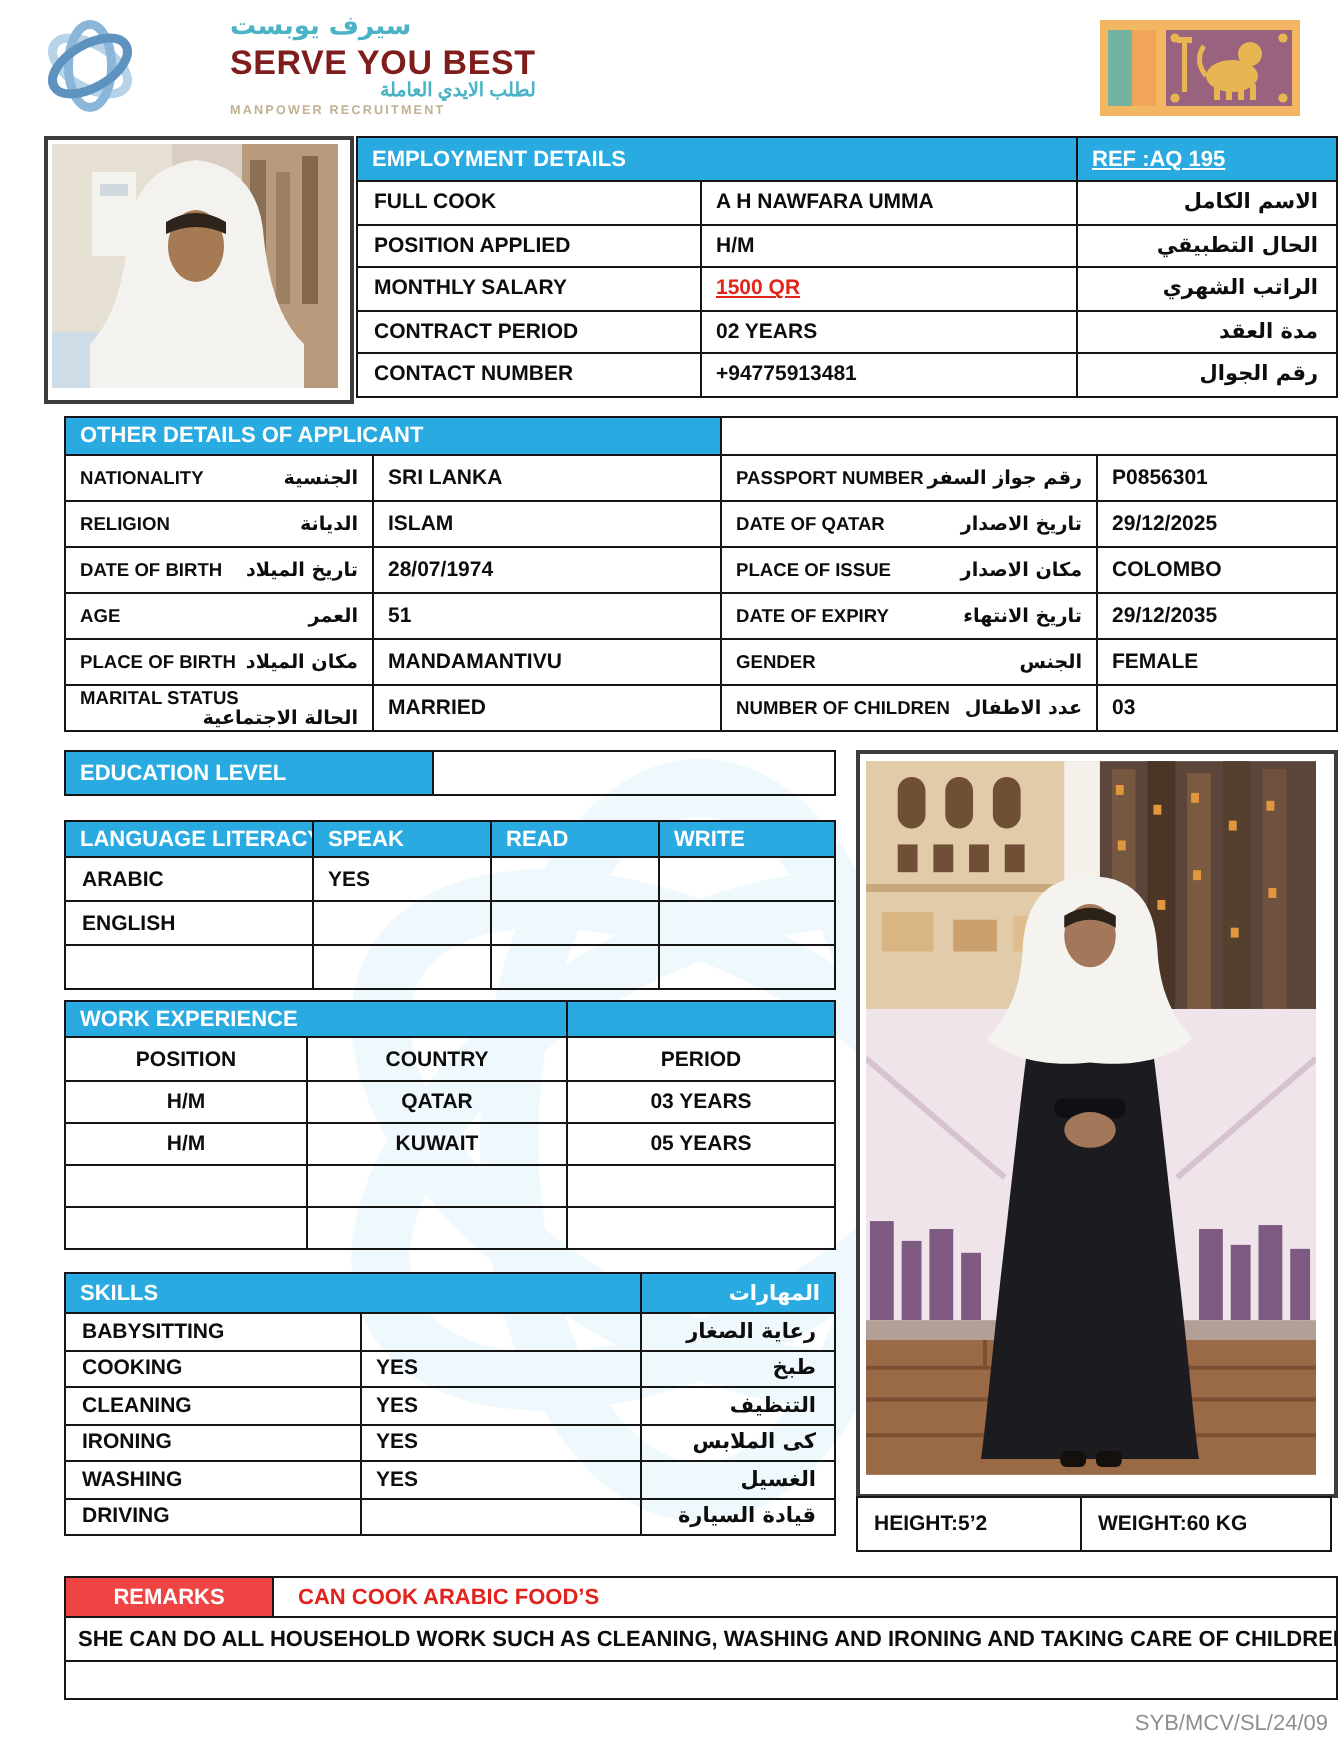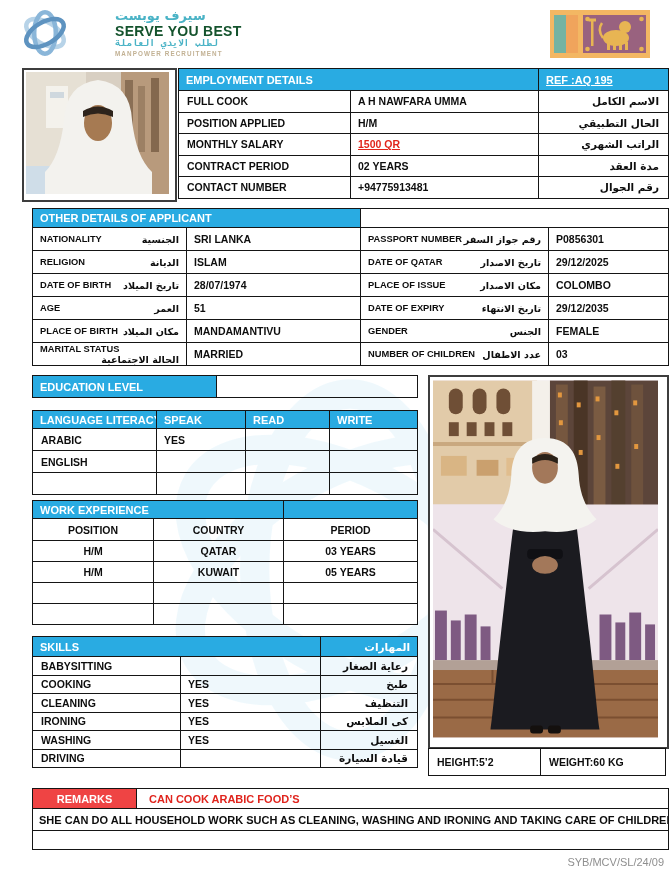--- a/index.html
+++ b/index.html
@@ -2,22 +2,22 @@
 <html><head>
 <meta charset="utf-8">
 <style>
   html,body{margin:0;padding:0;background:#d9d9d9;}
   .page{position:relative;width:672px;height:882px;background:#ffffff;margin:0 auto;
         font-family:"Liberation Sans","DejaVu Sans",sans-serif;font-weight:700;color:#0d0d0d;overflow:hidden;}
   
   .brand{position:absolute;left:18px;top:6px;display:flex;gap:7px;align-items:center;}
   .brand-text{display:flex;flex-direction:column;line-height:1.12;margin-left:36px;}
   .l-ar{font-family:"DejaVu Sans",sans-serif;font-size:13px;color:#4ab3c6;}
-  .l-en{font-size:14px;color:#14532d;letter-spacing:.3px;}
-  .l-ar2{font-family:Liberation Mono, monospace;font-size:9.5px;color:#4ab3c6;}
+  .l-en{font-size:17px;color:#7f1d1d;letter-spacing:.3px;}
+  .l-ar2{font-family:Liberation Sans, sans-serif;font-size:9.5px;color:#4ab3c6;text-align:right;}
   .l-en2{font-size:6.3px;color:#c2b193;letter-spacing:1.1px;}
   .flag{position:absolute;left:550px;top:10px;width:100px;height:48px;}
   
   .photo-sm{position:absolute;left:22px;top:68px;width:147px;height:126px;border:2px solid #3d3d3d;background:#fff;padding:2px;}
   .photo-lg{position:absolute;left:428px;top:375px;width:231px;height:364px;border:2px solid #3d3d3d;background:#fff;padding:3px;}
   .photo-sm svg,.photo-lg svg{display:block;}
   
   table.tbl{position:absolute;border-collapse:collapse;table-layout:fixed;}
   table.tbl td{border:1.5px solid #151515;overflow:hidden;white-space:nowrap;vertical-align:middle;}
   .bh{background:#29abe2;color:#ffffff;font-size:11px;padding:2px 7px;}

